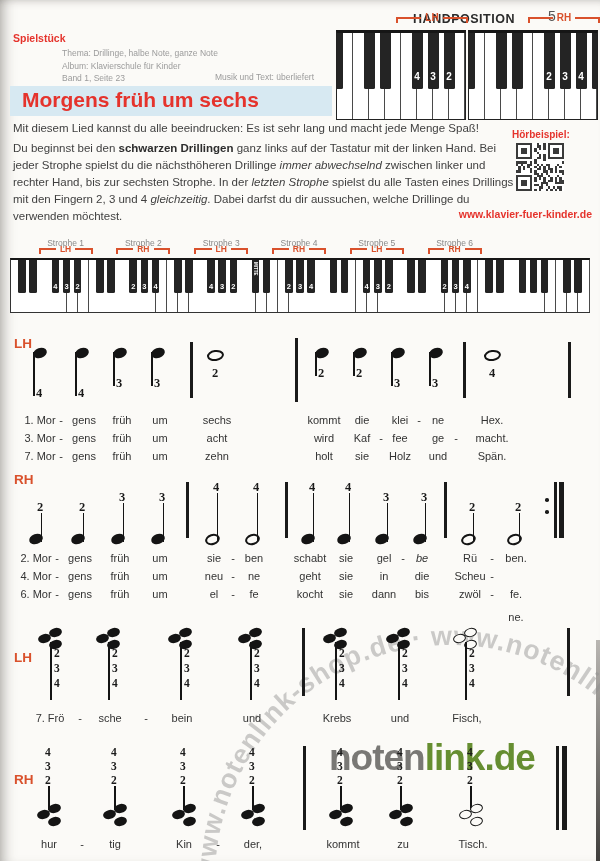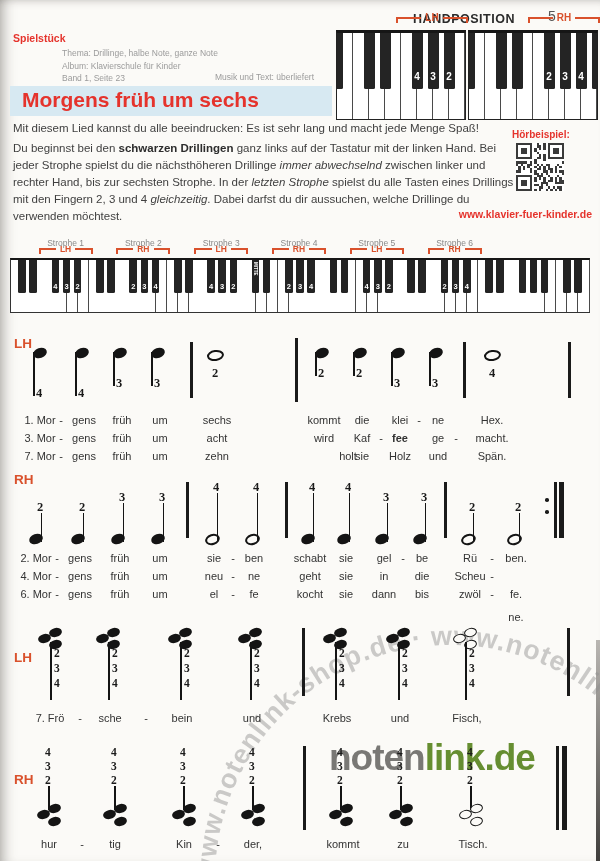--- a/index.html
+++ b/index.html
@@ -417,27 +417,27 @@
         <div class="lyr" style="left: 122px; top: 96px;">früh</div>
         <div class="lyr" style="left: 122px; top: 114px;">früh</div>
         <div class="lyr" style="left: 160px; top: 78px;">um</div>
         <div class="lyr" style="left: 160px; top: 96px;">um</div>
         <div class="lyr" style="left: 160px; top: 114px;">um</div>
         <div class="lyr" style="left: 217px; top: 78px;">sechs</div>
         <div class="lyr" style="left: 217px; top: 96px;">acht</div>
         <div class="lyr" style="left: 217px; top: 114px;">zehn</div>
         <div class="lyr" style="left: 324px; top: 78px;">kommt</div>
         <div class="lyr" style="left: 324px; top: 96px;">wird</div>
-        <div class="lyr" style="left: 324px; top: 114px; margin-left: 24px;">holt</div>
+        <div class="lyr" style="left: 324px; top: 114px;">holt</div>
         <div class="lyr" style="left: 362px; top: 78px;">die</div>
         <div class="lyr" style="left: 362px; top: 96px;">Kaf</div>
         <div class="lyr" style="left: 362px; top: 114px;">sie</div>
         <div class="lyr" style="left: 381px; top: 96px;">-</div>
         <div class="lyr" style="left: 400px; top: 78px;">klei</div>
-        <div class="lyr" style="left: 400px; top: 96px; font-weight: bold;">fee</div>
+        <div class="lyr" style="left: 400px; top: 96px;">fee</div>
         <div class="lyr" style="left: 400px; top: 114px;">Holz</div>
         <div class="lyr" style="left: 419px; top: 78px;">-</div>
         <div class="lyr" style="left: 438px; top: 78px;">ne</div>
         <div class="lyr" style="left: 438px; top: 96px;">ge</div>
         <div class="lyr" style="left: 438px; top: 114px;">und</div>
         <div class="lyr" style="left: 456px; top: 96px;">-</div>
         <div class="lyr" style="left: 492px; top: 78px;">Hex.</div>
         <div class="lyr" style="left: 492px; top: 96px;">macht.</div>
         <div class="lyr" style="left: 492px; top: 114px;">Spän.</div>
       </div>
@@ -537,21 +537,21 @@
         <div class="lyr" style="left: 310px; top: 84px;">schabt</div>
         <div class="lyr" style="left: 310px; top: 102px;">geht</div>
         <div class="lyr" style="left: 310px; top: 120px;">kocht</div>
         <div class="lyr" style="left: 346px; top: 84px;">sie</div>
         <div class="lyr" style="left: 346px; top: 102px;">sie</div>
         <div class="lyr" style="left: 346px; top: 120px;">sie</div>
         <div class="lyr" style="left: 384px; top: 84px;">gel</div>
         <div class="lyr" style="left: 384px; top: 102px;">in</div>
         <div class="lyr" style="left: 384px; top: 120px;">dann</div>
         <div class="lyr" style="left: 403px; top: 84px;">-</div>
-        <div class="lyr" style="left: 422px; top: 84px;">be</div>
+        <div class="lyr" style="left: 422px; top: 84px; font-style: italic;">be</div>
         <div class="lyr" style="left: 422px; top: 102px;">die</div>
         <div class="lyr" style="left: 422px; top: 120px;">bis</div>
         <div class="lyr" style="left: 470px; top: 84px;">Rü</div>
         <div class="lyr" style="left: 470px; top: 102px;">Scheu</div>
         <div class="lyr" style="left: 470px; top: 120px;">zwöl</div>
         <div class="lyr" style="left: 492px; top: 84px;">-</div>
         <div class="lyr" style="left: 492px; top: 102px;">-</div>
         <div class="lyr" style="left: 492px; top: 120px;">-</div>
         <div class="lyr" style="left: 516px; top: 84px;">ben.</div>
         <div class="lyr" style="left: 516px; top: 102px; margin-top: 41px;">ne.</div>

